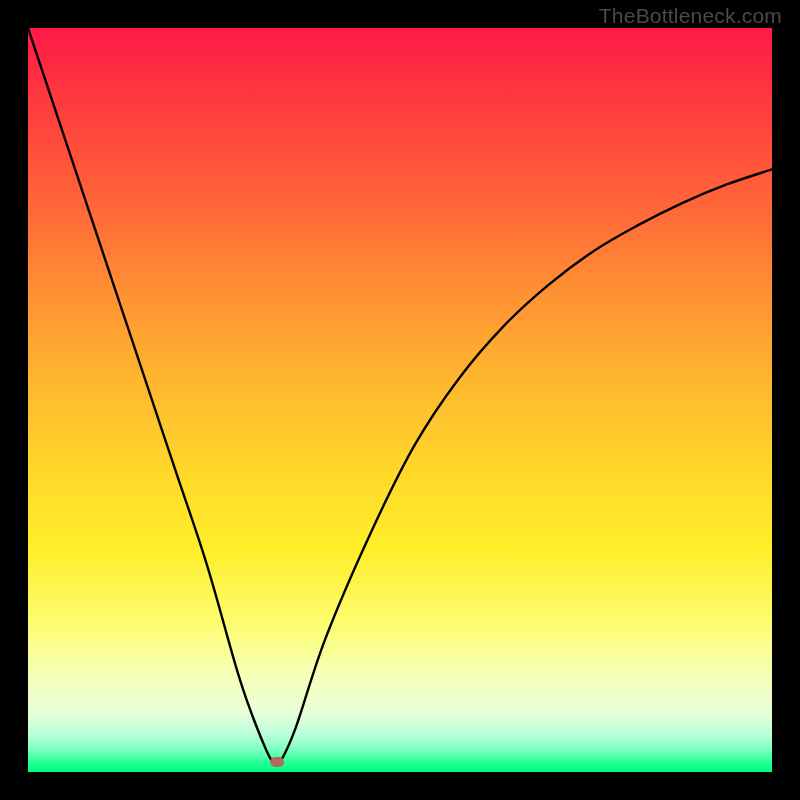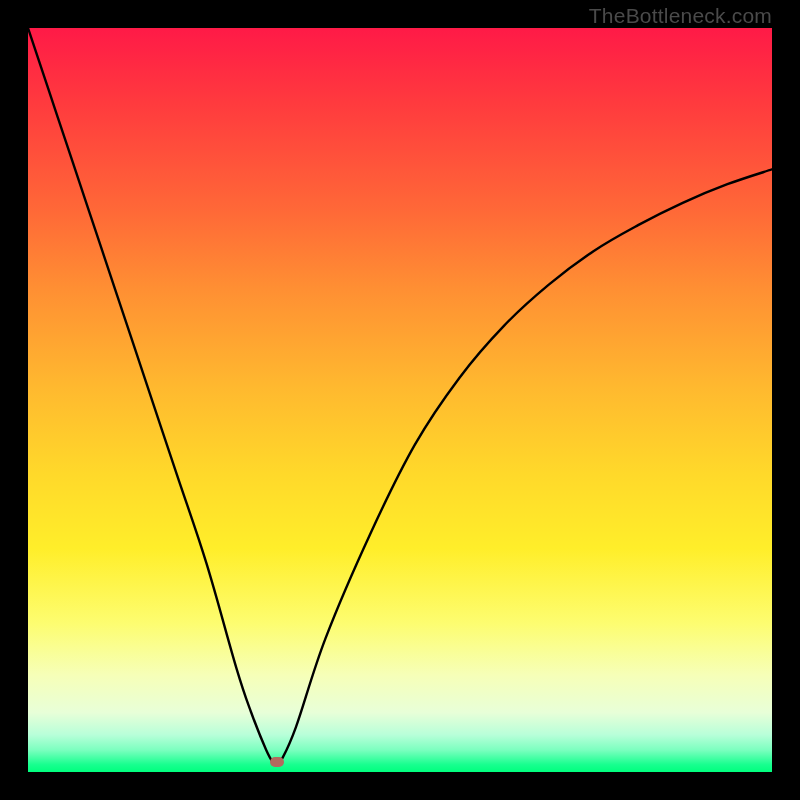--- a/index.html
+++ b/index.html
@@ -53,21 +53,21 @@
   .marker {
     position: absolute;
     width: 14px;
     height: 10px;
     border-radius: 5px;
     transform: translate(-50%, -50%);
   }
   .watermark {
     position: absolute;
     top: 4px;
-    right: 28px;
+    right: 18px;
     color: #4a4a4a;
     font-size: 21px;
     font-weight: 400;
     letter-spacing: 0.2px;
     user-select: none;
     text-align: center;
   }
 </style>
 </head>
 <body>

